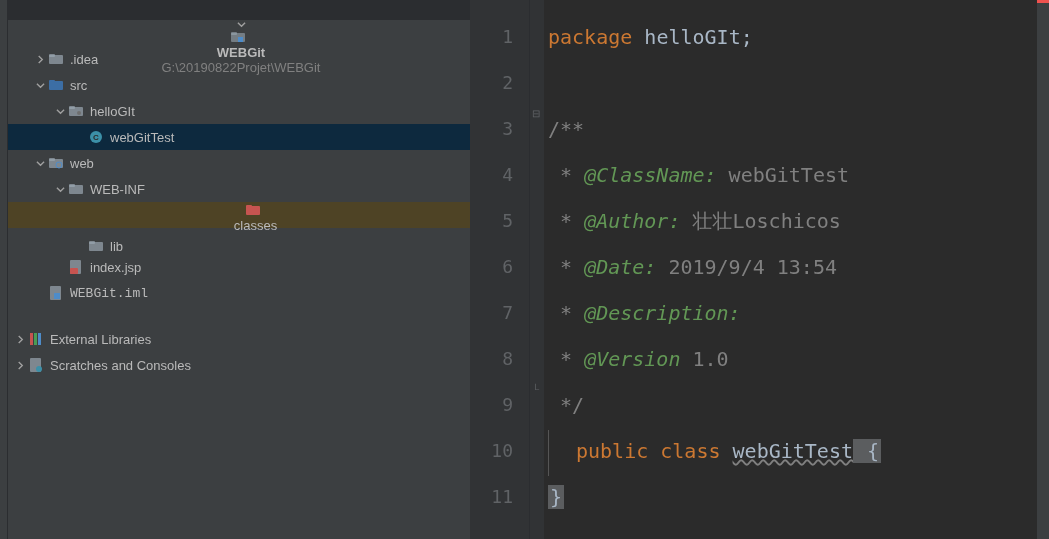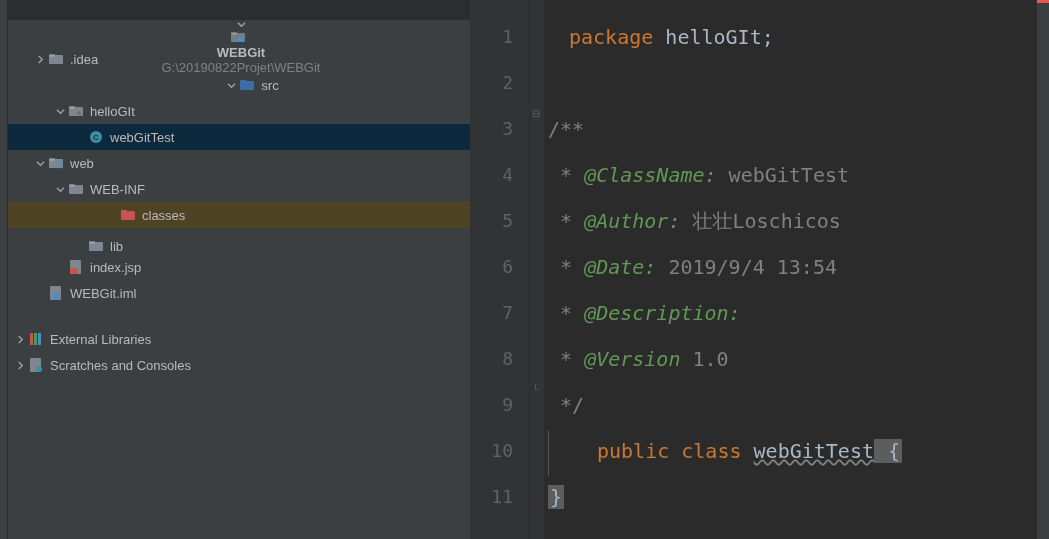--- a/index.html
+++ b/index.html
@@ -118,21 +118,21 @@
     padding-left: 4px;
     font-family: "Consolas", monospace;
     font-size: 20px;
     position: relative;
   }
   .code-line {
     height: 46px;
     line-height: 46px;
     white-space: pre;
   }
-  .kw { color: #cc7832; margin-left: 21px; }
+  .kw { color: #cc7832; }
   .pkg { color: #a9b7c6; }
   .comment { color: #629755; font-style: italic; margin-top: 16px; }
   .comment-gray { color: #808080; }
   .classname { color: #a9b7c6; text-decoration: underline wavy #808080; }
   .brace { color: #a9b7c6; }
   .caret-box {
     background: #5b5d5f;
     padding: 0 2px;
   }
   .right-scrollbar {
@@ -176,21 +176,21 @@
         </span>
       <span class="icon">
           <svg viewBox="0 0 16 16">
             <rect x="1" y="4" width="14" height="9" rx="1" fill="#9aa7b0" opacity="0.7"></rect>
             <rect x="1" y="3" width="6" height="3" rx="1" fill="#9aa7b0" opacity="0.7"></rect>
           </svg>
         </span>
       <span class="label">.idea</span>
     </div>
 
-    <div class="tree-row" style="padding-left:24px;justify-content:center;">
+    <div class="tree-row" style="padding-left:24px;">
       <span class="arrow">
           <svg viewBox="0 0 10 10">
             <path d="M1 3 L5 7 L9 3" fill="none" stroke="currentColor" stroke-width="1.5"></path>
           </svg>
         </span>
       <span class="icon">
           <svg viewBox="0 0 16 16">
             <rect x="1" y="4" width="14" height="9" rx="1" fill="#3c6ea5"></rect>
             <rect x="1" y="3" width="6" height="3" rx="1" fill="#3c6ea5"></rect>
           </svg>
@@ -249,21 +249,21 @@
         </span>
       <span class="icon">
           <svg viewBox="0 0 16 16">
             <rect x="1" y="4" width="14" height="9" rx="1" fill="#9aa7b0" opacity="0.7"></rect>
             <rect x="1" y="3" width="6" height="3" rx="1" fill="#9aa7b0" opacity="0.7"></rect>
           </svg>
         </span>
       <span class="label">WEB-INF</span>
     </div>
 
-    <div class="tree-row highlighted" style="padding-left:96px;">
+    <div class="tree-row highlighted" style="padding-left:33px;flex-direction:column;">
       <span class="arrow"></span>
       <span class="icon">
           <svg viewBox="0 0 16 16">
             <rect x="1" y="4" width="14" height="9" rx="1" fill="#c75450"></rect>
             <rect x="1" y="3" width="6" height="3" rx="1" fill="#c75450"></rect>
           </svg>
         </span>
       <span class="label">classes</span>
     </div>
 
@@ -282,21 +282,21 @@
       <span class="arrow"></span>
       <span class="icon">
           <svg viewBox="0 0 16 16">
             <rect x="2" y="1" width="11" height="14" rx="1" fill="#9aa7b0" opacity="0.7"></rect>
             <rect x="2" y="9" width="8" height="6" rx="1" fill="#c75450"></rect>
           </svg>
         </span>
       <span class="label">index.jsp</span>
     </div>
 
-    <div class="tree-row" style="padding-left:24px;">
+    <div class="tree-row" style="padding-left:24px;font-family:Liberation Mono, monospace;">
       <span class="arrow"></span>
       <span class="icon">
           <svg viewBox="0 0 16 16">
             <rect x="2" y="1" width="11" height="14" rx="1" fill="#9aa7b0" opacity="0.7"></rect>
             <rect x="6" y="8" width="6" height="6" fill="#4e8cc9"></rect>
           </svg>
         </span>
       <span class="label">WEBGit.iml</span>
     </div>
 

